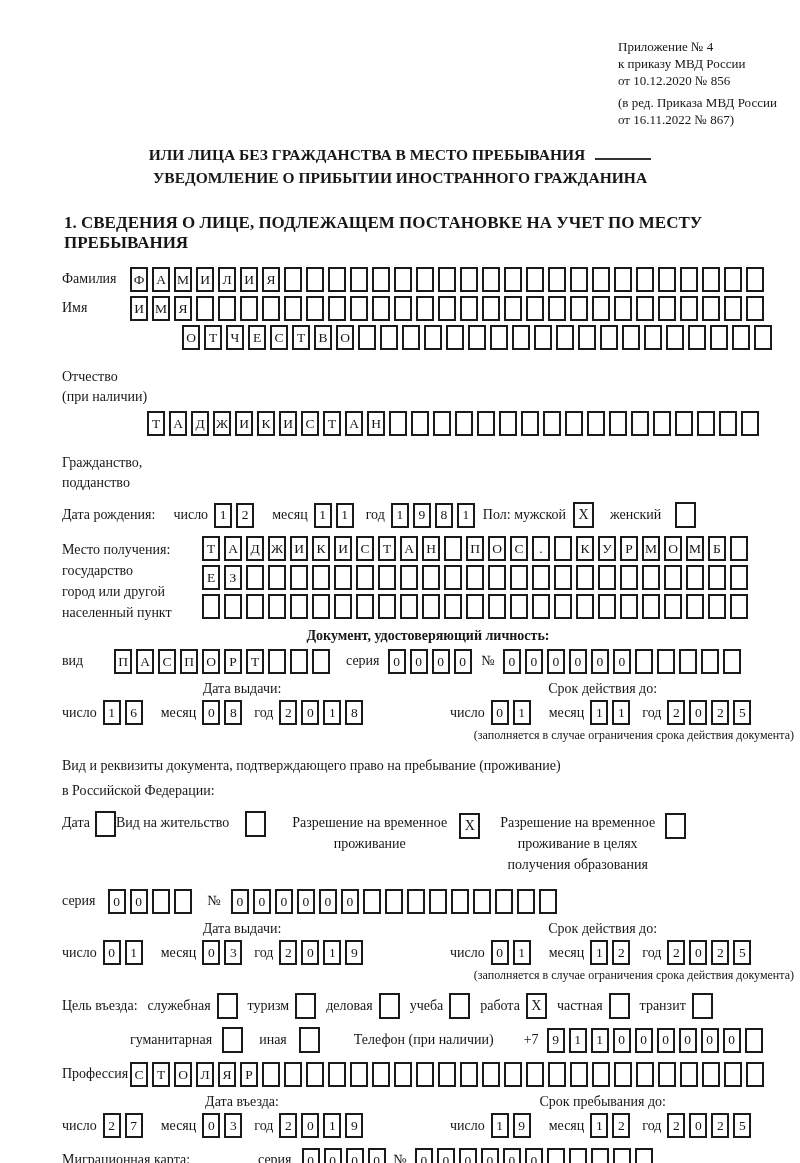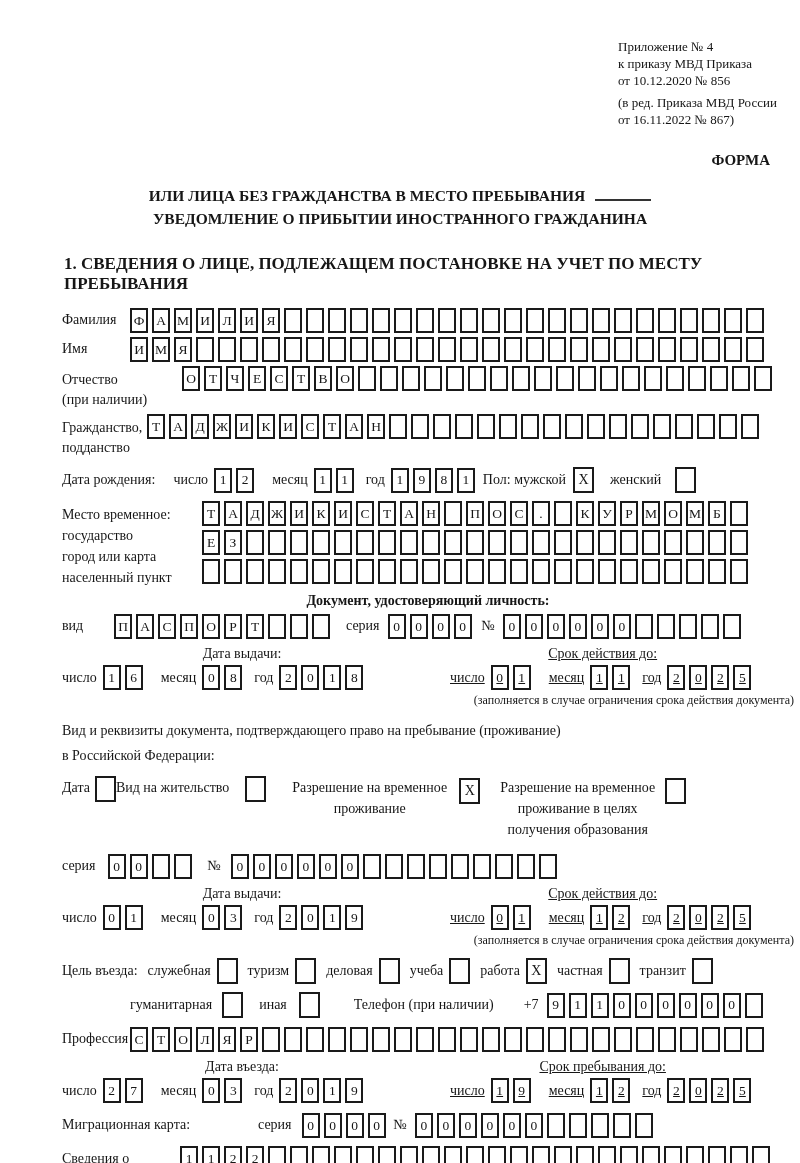--- a/index.html
+++ b/index.html
@@ -33,35 +33,35 @@
   .cb {
     width:21px; height:26px; border:2px solid #1a1a1a;
     display:flex; align-items:center; justify-content:center;
     font-size:14px; flex:0 0 auto; background:#fff;
   }
   .lab { padding-top:4px; }
   .w68 { width:68px; flex:0 0 auto; }
   .w120 { width:120px; flex:0 0 auto; line-height:20px; }
   .w85 { width:85px; flex:0 0 auto; line-height:20px; }
   .w52 { width:52px; flex:0 0 auto; }
-  .multiline { line-height:20px; }
+  .multiline { line-height:20px;margin-top:38px; }
 
   .inline { display:flex; align-items:center; }
   .dlab { margin:0 6px 0 14px; }
   .dlab-first { margin:0 6px 0 0; }
 
   .bp { display:flex; margin-top:8px; }
   .bp-labels { width:140px; flex:0 0 auto; line-height:21px; padding-top:3px; }
   .bp-cells .cellrow { margin-bottom:4px; }
 
   .dochead { text-align:center; font-weight:bold; margin-top:5px; font-size:14px; }
 
   .pair { display:flex; margin-top:7px; }
   .pgroup-l { width:360px; flex:0 0 auto; }
-  .pgroup-r { margin-left:28px;text-decoration:underline; }
+  .pgroup-r { margin-left:28px; }
   .phead { text-align:center; margin-bottom:3px; }
   .pdata { display:flex; align-items:center; }
   .note { text-align:right; font-size:12px; margin-top:3px; }
 
   .para { margin-top:10px; line-height:25px; }
 
   .optrow { display:flex; align-items:flex-start; margin-top:8px; }
   .optlbl { padding-top:4px; }
   .optblock { text-align:center; line-height:21px; padding-top:1px; }
   .mt2 { margin-top:2px; }
@@ -75,27 +75,26 @@
   .rep-labels { width:118px; flex:0 0 auto; line-height:21.5px; padding-top:2px; }
   .rep-cells .cellrow { margin-bottom:5px; }
 </style>
 </head>
 <body>
 
 <div class="page">
 
   <div class="hdr">
     <div>Приложение № 4</div>
-    <div>к приказу МВД Приказа</div>
+    <div>к приказу МВД России</div>
     <div>от 10.12.2020 № 856</div>
     <div class="ed">(в ред. Приказа МВД России</div>
     <div>от 16.11.2022 № 867)</div>
   </div>
 
-  <div class="forma">ФОРМА</div>
 
   <div class="title">
     <div><span>ИЛИ ЛИЦА БЕЗ ГРАЖДАНСТВА В МЕСТО ПРЕБЫВАНИЯ</span><span class="blank-line"></span></div>
     <div>УВЕДОМЛЕНИЕ О ПРИБЫТИИ ИНОСТРАННОГО ГРАЖДАНИНА</div>
   </div>
 
   <div class="sect">1. СВЕДЕНИЯ О ЛИЦЕ, ПОДЛЕЖАЩЕМ ПОСТАНОВКЕ НА УЧЕТ ПО МЕСТУ ПРЕБЫВАНИЯ</div>
 
   <div class="formarea">
 
@@ -262,23 +261,23 @@
           <div class="cell">1</div>
         </span>
       <span style="margin-left:4px;">Пол: мужской</span>
       <span class="cb" style="margin-left:7px;">X</span>
       <span style="margin-left:16px;">женский</span>
       <span class="cb" style="margin-left:14px;"></span>
     </div>
 
     <div class="bp">
       <div class="bp-labels">
-        <div>Место временное:</div>
+        <div>Место получения:</div>
         <div>государство</div>
-        <div>город или карта</div>
+        <div>город или другой</div>
         <div>населенный пункт</div>
       </div>
       <div class="bp-cells">
         <div class="cellrow">
             <div class="cell">Т</div>
             <div class="cell">А</div>
             <div class="cell">Д</div>
             <div class="cell">Ж</div>
             <div class="cell">И</div>
             <div class="cell">К</div>

